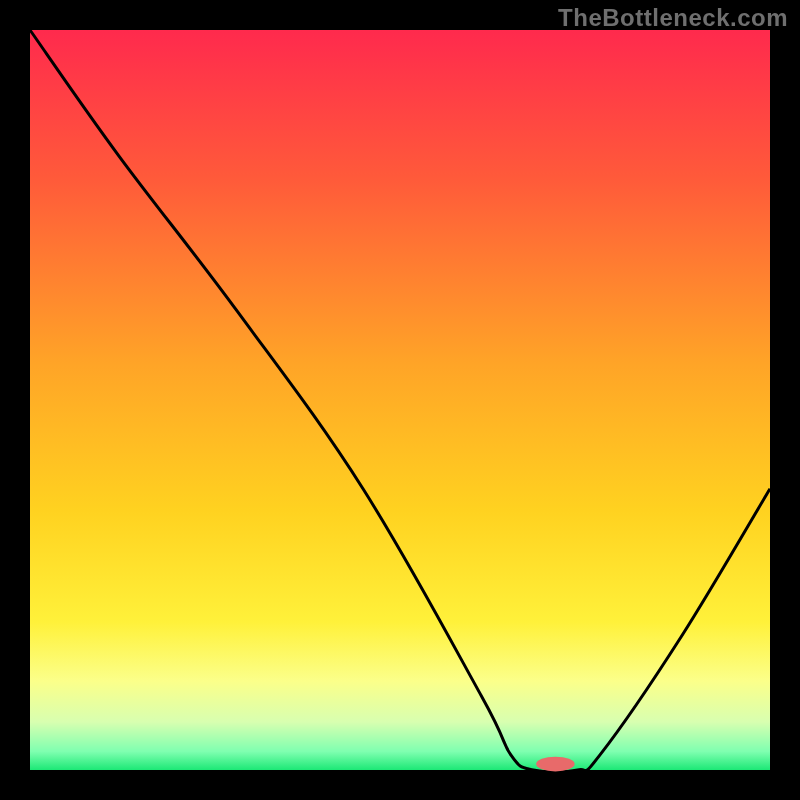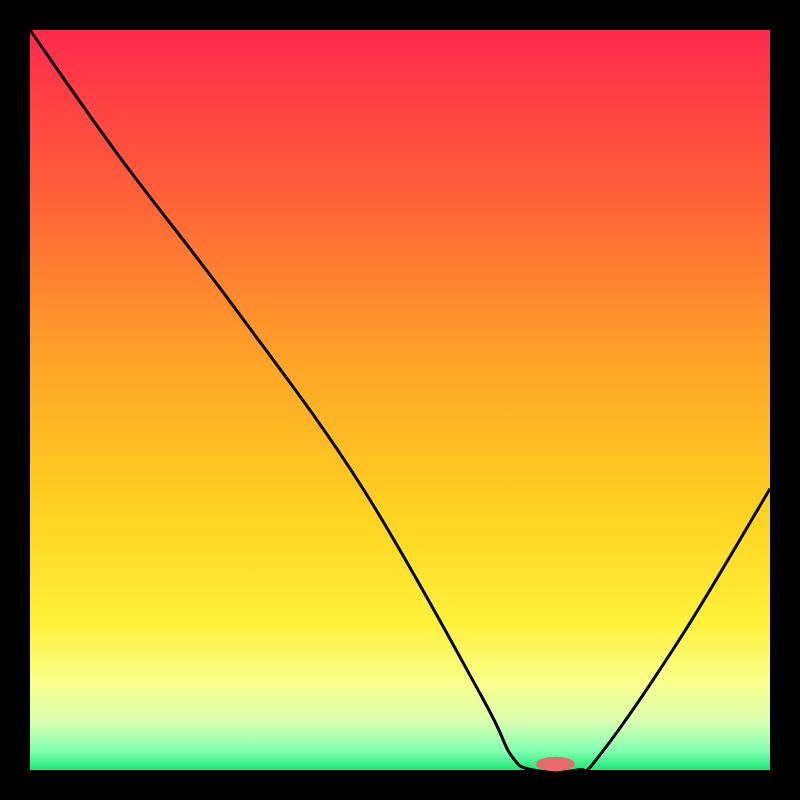--- a/index.html
+++ b/index.html
@@ -29,20 +29,21 @@
     position: absolute;
     left: 0;
     top: 0;
   }
 </style>
 </head>
 <body>
 
 <div class="frame">
 
+  <div class="watermark">TheBottleneck.com</div>
 
   <svg class="plot" width="800" height="800" viewBox="0 0 800 800">
     <defs>
       <linearGradient id="bg-grad" x1="0" y1="0" x2="0" y2="1">
       <stop offset="0%" stop-color="#ff2a4d"></stop>
           <stop offset="20%" stop-color="#ff5a3a"></stop>
           <stop offset="45%" stop-color="#ffa427"></stop>
           <stop offset="65%" stop-color="#ffd220"></stop>
           <stop offset="80%" stop-color="#fff13a"></stop>
           <stop offset="88%" stop-color="#fbff8a"></stop>

